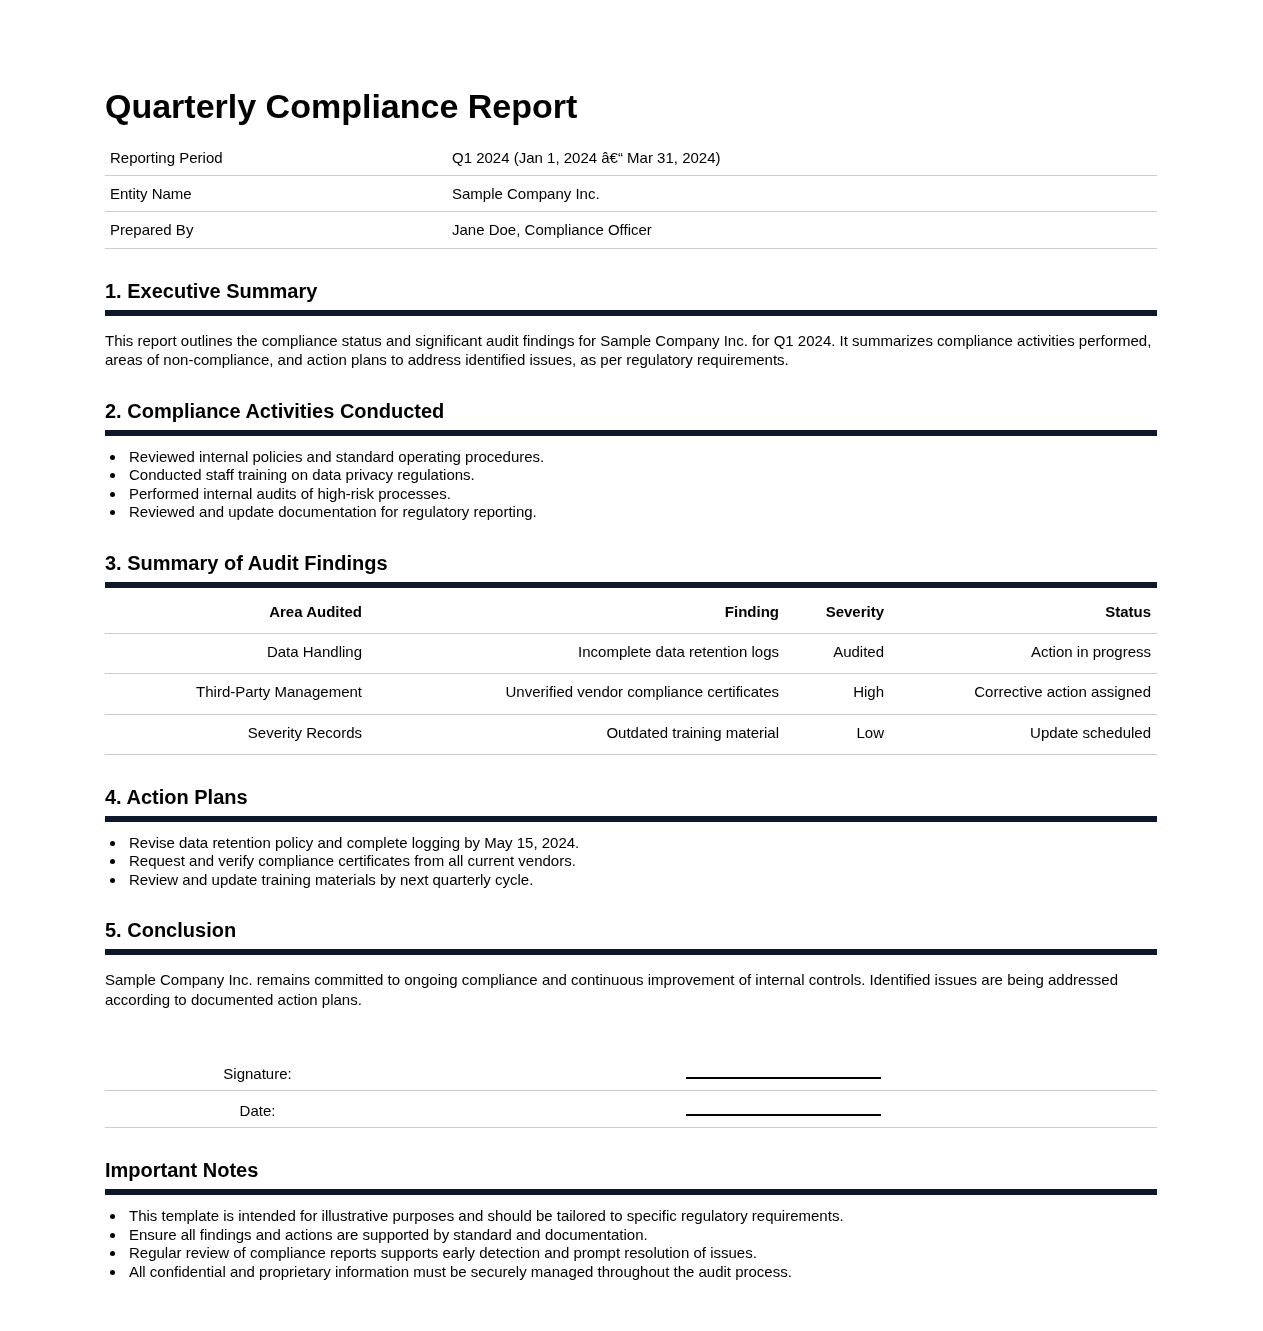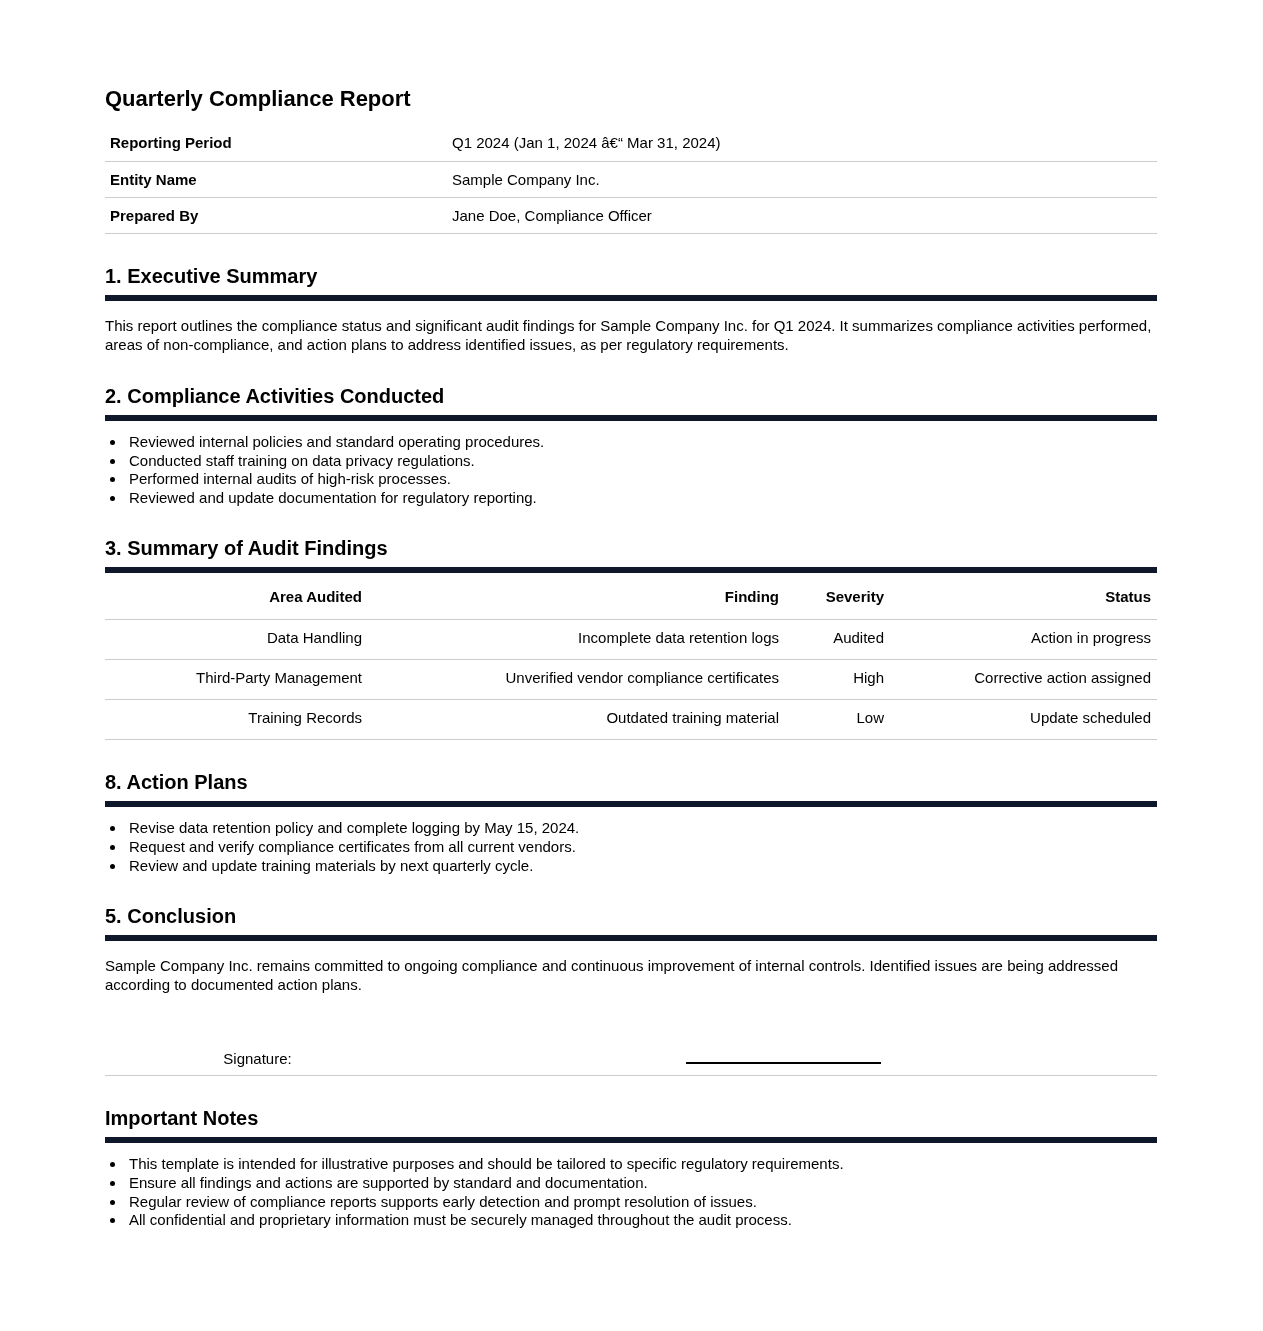--- a/index.html
+++ b/index.html
@@ -11,33 +11,33 @@
     color: #000000;
     font-family: "Liberation Sans", sans-serif;
     font-size: 15px;
   }
   .page {
     width: 1052px;
     margin-left: 105px;
     padding-top: 86px;
   }
   .doc-title {
-    font-size: 22px;
+    font-size: 34px;
     font-weight: bold;
     line-height: 1.2;
     margin: 0 0 13px 0;
   }
   table { width: 100%; border-collapse: collapse; table-layout: fixed; }
   .meta-table td {
     border-bottom: 1px solid #cccccc;
     padding: 9px 6px 9px 5px;
     vertical-align: top;
     line-height: 1.15;
   }
-  .meta-table .meta-label { font-weight: bold; }
+  .meta-table .meta-label { font-weight: normal; }
   .section-heading {
     font-size: 20px;
     font-weight: bold;
     line-height: 1.2;
     margin: 30px 0 0 0;
     padding: 0 0 7px 0;
     border-bottom: 6px solid #0f172a;
   }
   .body-text {
     margin: 15px 0 0 0;
@@ -138,48 +138,52 @@
         <td>Audited</td>
         <td>Action in progress</td>
       </tr>
       <tr>
         <td>Third-Party Management</td>
         <td>Unverified vendor compliance certificates</td>
         <td>High</td>
         <td>Corrective action assigned</td>
       </tr>
       <tr>
-        <td>Training Records</td>
+        <td>Severity Records</td>
         <td>Outdated training material</td>
         <td>Low</td>
         <td>Update scheduled</td>
       </tr>
     </tbody>
   </table>
 
-  <h2 class="section-heading">8. Action Plans</h2>
+  <h2 class="section-heading">4. Action Plans</h2>
   <ul class="bullet-list">
     <li>Revise data retention policy and complete logging by May 15, 2024.</li>
     <li>Request and verify compliance certificates from all current vendors.</li>
     <li>Review and update training materials by next quarterly cycle.</li>
   </ul>
 
   <h2 class="section-heading">5. Conclusion</h2>
   <p class="body-text">Sample Company Inc. remains committed to ongoing compliance and continuous improvement of internal controls. Identified issues are being addressed according to documented action plans.</p>
 
   <table class="signature-table">
     <colgroup>
         <col style="width:300px">
         <col>
       </colgroup>
     <tbody>
       <tr>
         <td>Signature:</td>
         <td><span class="sig-line"></span></td>
       </tr>
+      <tr>
+        <td>Date:</td>
+        <td><span class="sig-line"></span></td>
+      </tr>
     </tbody>
   </table>
 
   <h2 class="section-heading">Important Notes</h2>
   <ul class="bullet-list">
     <li>This template is intended for illustrative purposes and should be tailored to specific regulatory requirements.</li>
     <li>Ensure all findings and actions are supported by standard and documentation.</li>
     <li>Regular review of compliance reports supports early detection and prompt resolution of issues.</li>
     <li>All confidential and proprietary information must be securely managed throughout the audit process.</li>
   </ul>

